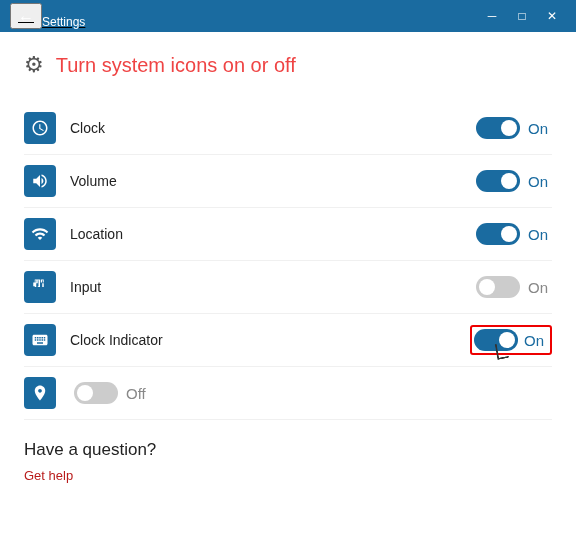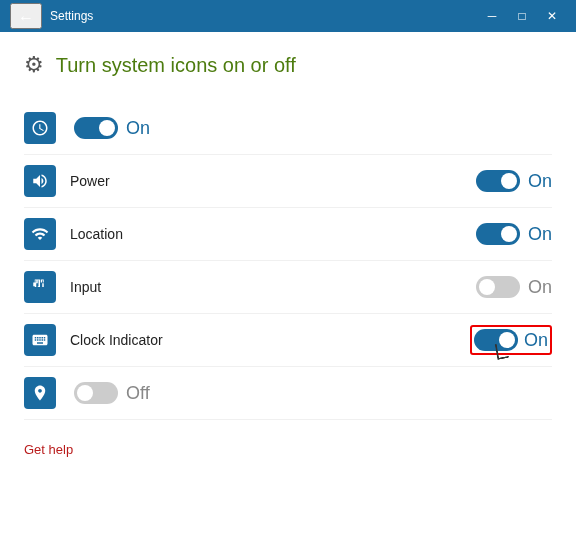--- a/index.html
+++ b/index.html
@@ -24,22 +24,23 @@
       background: #1a6ba0;
       height: 32px;
       display: flex;
       align-items: center;
       padding: 0 10px;
       justify-content: space-between;
       flex-shrink: 0;
     }
     .title-bar-left {
       display: flex;
-      align-items: center;
-      gap: 8px;
+      align-items: flex-end;
+      gap: 0;
+      text-decoration: underline;
     }
     .title-bar-back {
       color: white;
       font-size: 16px;
       cursor: pointer;
       padding: 2px 6px;
     }
     .title-bar-title {
       color: white;
       font-size: 12px;
@@ -72,21 +73,21 @@
       gap: 12px;
       margin-bottom: 24px;
     }
     .page-title-icon {
       color: #555;
       font-size: 22px;
     }
     .page-title-text {
       font-size: 20px;
       font-weight: 300;
-      color: #4d7c0f;
+      color: #ef4444;
     }
     .settings-list {
       display: flex;
       flex-direction: column;
     }
     .setting-item {
       display: flex;
       align-items: center;
       padding: 10px 0;
       border-bottom: 1px solid #f0f0f0;
@@ -142,21 +143,21 @@
       background: white;
       transition: left 0.1s;
     }
     .toggle.on .toggle-knob {
       left: 25px;
     }
     .toggle.off .toggle-knob {
       left: 3px;
     }
     .toggle-label {
-      font-size: 18px;
+      font-size: 15px;
       color: #555;
       width: 24px;
     }
     .toggle-label.on-label {
       color: #1a6ba0;
     }
     .toggle-label.off-label {
       color: #888;
     }
     .highlighted-control {
@@ -223,35 +224,36 @@
     </div>
 
     <div class="settings-list">
 
       <div class="setting-item">
         <div class="setting-icon">
           <svg viewBox="0 0 24 24">
             <path d="M12 2C6.48 2 2 6.48 2 12s4.48 10 10 10 10-4.48 10-10S17.52 2 12 2zm0 18c-4.41 0-8-3.59-8-8s3.59-8 8-8 8 3.59 8 8-3.59 8-8 8zm.5-13H11v6l5.25 3.15.75-1.23-4.5-2.67V7z"></path>
           </svg>
         </div>
+        <span class="setting-label">Clock</span>
         <div class="setting-control">
           <div class="toggle on">
             <div class="toggle-knob"></div>
           </div>
           <span class="toggle-label on-label">On</span>
         </div>
       </div>
 
       <div class="setting-item">
         <div class="setting-icon">
           <svg viewBox="0 0 24 24">
             <path d="M3 9v6h4l5 5V4L7 9H3zm13.5 3c0-1.77-1.02-3.29-2.5-4.03v8.05c1.48-.73 2.5-2.25 2.5-4.02zM14 3.23v2.06c2.89.86 5 3.54 5 6.71s-2.11 5.85-5 6.71v2.06c4.01-.91 7-4.49 7-8.77s-2.99-7.86-7-8.77z"></path>
           </svg>
         </div>
-        <span class="setting-label">Power</span>
+        <span class="setting-label">Volume</span>
         <div class="setting-control">
           <div class="toggle on">
             <div class="toggle-knob"></div>
           </div>
           <span class="toggle-label on-label">On</span>
         </div>
       </div>
 
       <div class="setting-item">
         <div class="setting-icon">
@@ -310,16 +312,17 @@
           <div class="toggle off">
             <div class="toggle-knob"></div>
           </div>
           <span class="toggle-label off-label">Off</span>
         </div>
       </div>
 
     </div>
 
     <div class="faq-section">
+      <div class="faq-title">Have a question?</div>
       <a class="faq-link">Get help</a>
     </div>
   </div>
 </div>
 
 </body></html>

